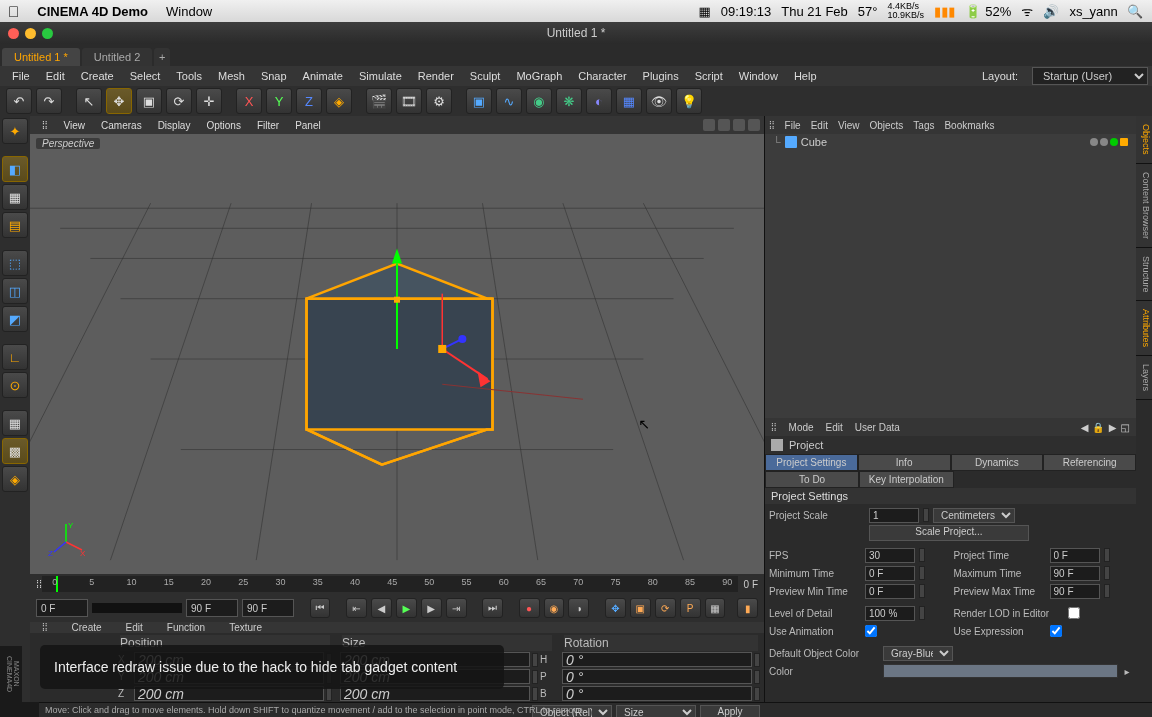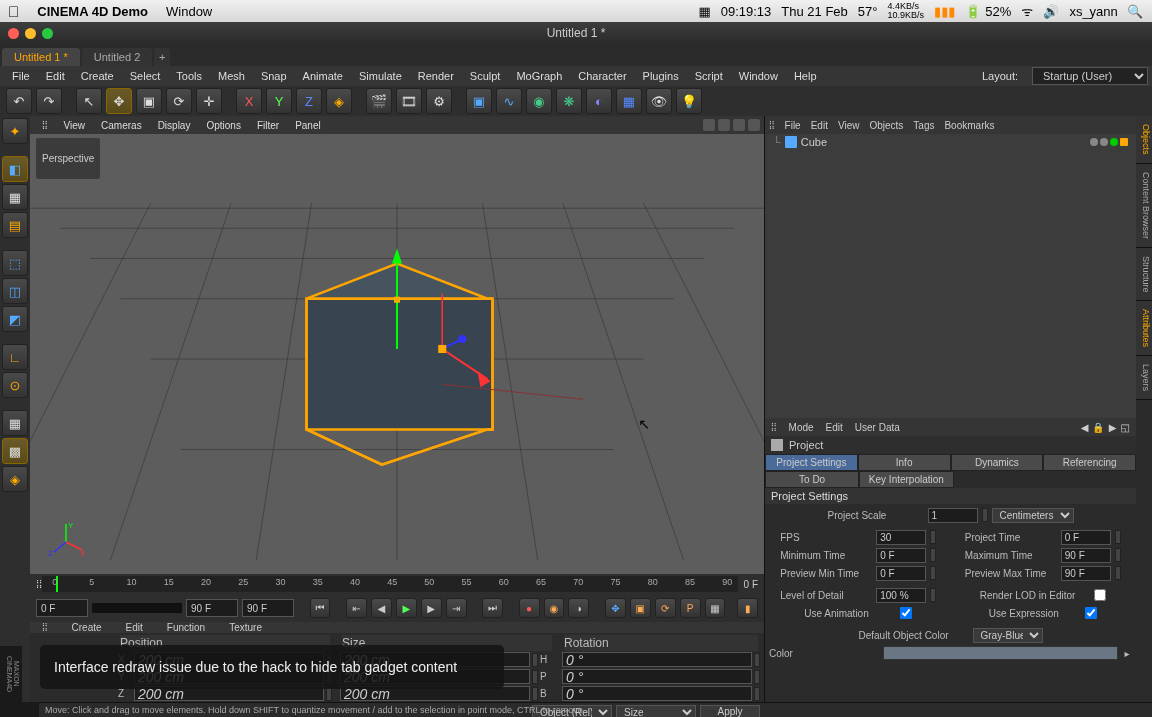--- a/index.html
+++ b/index.html
@@ -43,21 +43,21 @@
 
 .center-col { flex: 1; display: flex; flex-direction: column; background: #2b2b2b; min-width: 0; }
 
 
 .vp-menu { height: 18px; background: #353535; display: flex; align-items: center; padding: 0 4px; font-size: 10px; color: #ddd; }
 .vp-menu span { padding: 0 8px; }
 .vp-menu .vprigt { margin-left: auto; display: flex; gap: 3px; }
 .vp-menu .vprigt i { width: 12px; height: 12px; background: #555; border-radius: 2px; }
 
 .viewport-wrap { flex: 1; position: relative; background: #5d5d5d; overflow: hidden; }
-.vp-label { position: absolute; left: 6px; top: 4px; background: #3b3b3b; padding: 15px 6px; font-size: 10px; color: #ccc; border-radius: 2px; }
+.vp-label { position: absolute; left: 6px; top: 4px; background: #3b3b3b; padding: 0 6px; font-size: 10px; color: #ccc; border-radius: 2px; font-style: italic; }
 .viewport-svg { width: 100%; height: 100%; }
 
 .corner-axes { position: absolute; left: 18px; bottom: 14px; }
 
 
 .timeline-row { height: 20px; background: #2e2e2e; display: flex; align-items: center; padding: 0 6px; position: relative; }
 .timeline-ruler { flex: 1; height: 16px; background: #222; position: relative; overflow: hidden; }
 .timeline-ruler span { position: absolute; top: 1px; font-size: 9px; color: #aaa; }
 .timeline-marker { position: absolute; left: 14px; top: 0; width: 2px; height: 16px; background: #0f0; }
 
@@ -98,21 +98,21 @@
 .attr-head .icons { margin-left: auto; display: flex; gap: 4px; }
 .attr-title-row { height: 18px; background: #2e2e2e; display: flex; align-items: center; padding: 0 6px; font-size: 11px; gap: 6px; }
 .attr-title-row .proj-icon { width: 12px; height: 12px; background: #aaa; }
 
 .attr-tabs { display: flex; flex-wrap: wrap; background: #2b2b2b; }
 .attr-tab { padding: 2px 0; font-size: 10px; color: #ccc; background: #4a4a4a; border: 1px solid #222; text-align: center; flex: 1 0 88px; cursor: pointer; }
 .attr-tab.active { background: #4a6a9a; }
 
 .attr-section-title { background: #333; padding: 2px 6px; font-size: 11px; color: #ddd; }
 .attr-body { flex: 1; overflow-y: auto; padding: 2px 4px; }
-.attr-row { display: flex; align-items: center; height: 18px; gap: 4px; font-size: 10px; color: #bbb; justify-content: center; }
+.attr-row { display: flex; align-items: center; height: 18px; gap: 4px; font-size: 10px; color: #bbb; }
 .attr-row label { width: 96px; }
 .attr-row.half label { width: 92px; }
 .attr-num { width: 50px; height: 15px; background: #1c1c1c; border: 1px solid #555; color: #ccc; font-size: 10px; padding: 0 3px; }
 .attr-select { height: 15px; background: #3a3a3a; border: 1px solid #555; color: #ccc; font-size: 10px; padding: 0 3px; }
 .wide-btn { flex: 1; height: 16px; background: #3a3a3a; border: 1px solid #555; color: #ccc; font-size: 10px; text-align: center; }
 .attr-two { display: flex; gap: 6px; }
 .attr-two > div { flex: 1; display: flex; align-items: center; gap: 4px; }
 .chk { width: 12px; height: 12px; }
 
 .right-tabs { width: 16px; background: #2b2b2b; display: flex; flex-direction: column; }
@@ -491,20 +491,24 @@
         <div style="flex:2 0 170px;"></div>
       </div>
       <div class="attr-section-title">Project Settings</div>
       <div class="attr-body">
         <div class="attr-row">
           <label>Project Scale</label>
           <input class="attr-num" value="1" style="">
             <div class="spinner"></div>
           <select class="attr-select" style="flex:0 0 80px;"><option>Centimeters</option></select>
         </div>
+        <div class="attr-row">
+          <label></label>
+          <div class="wide-btn" style="flex:0 0 160px;">Scale Project...</div>
+        </div>
         <div style="height:4px;"></div>
         <div class="attr-two">
           <div class="attr-row half">
               <label>FPS</label>
               <input class="attr-num" value="30" style="">
               <div class="spinner"></div>
             </div>
           <div class="attr-row half">
               <label>Project Time</label>
               <input class="attr-num" value="0 F" style="">

